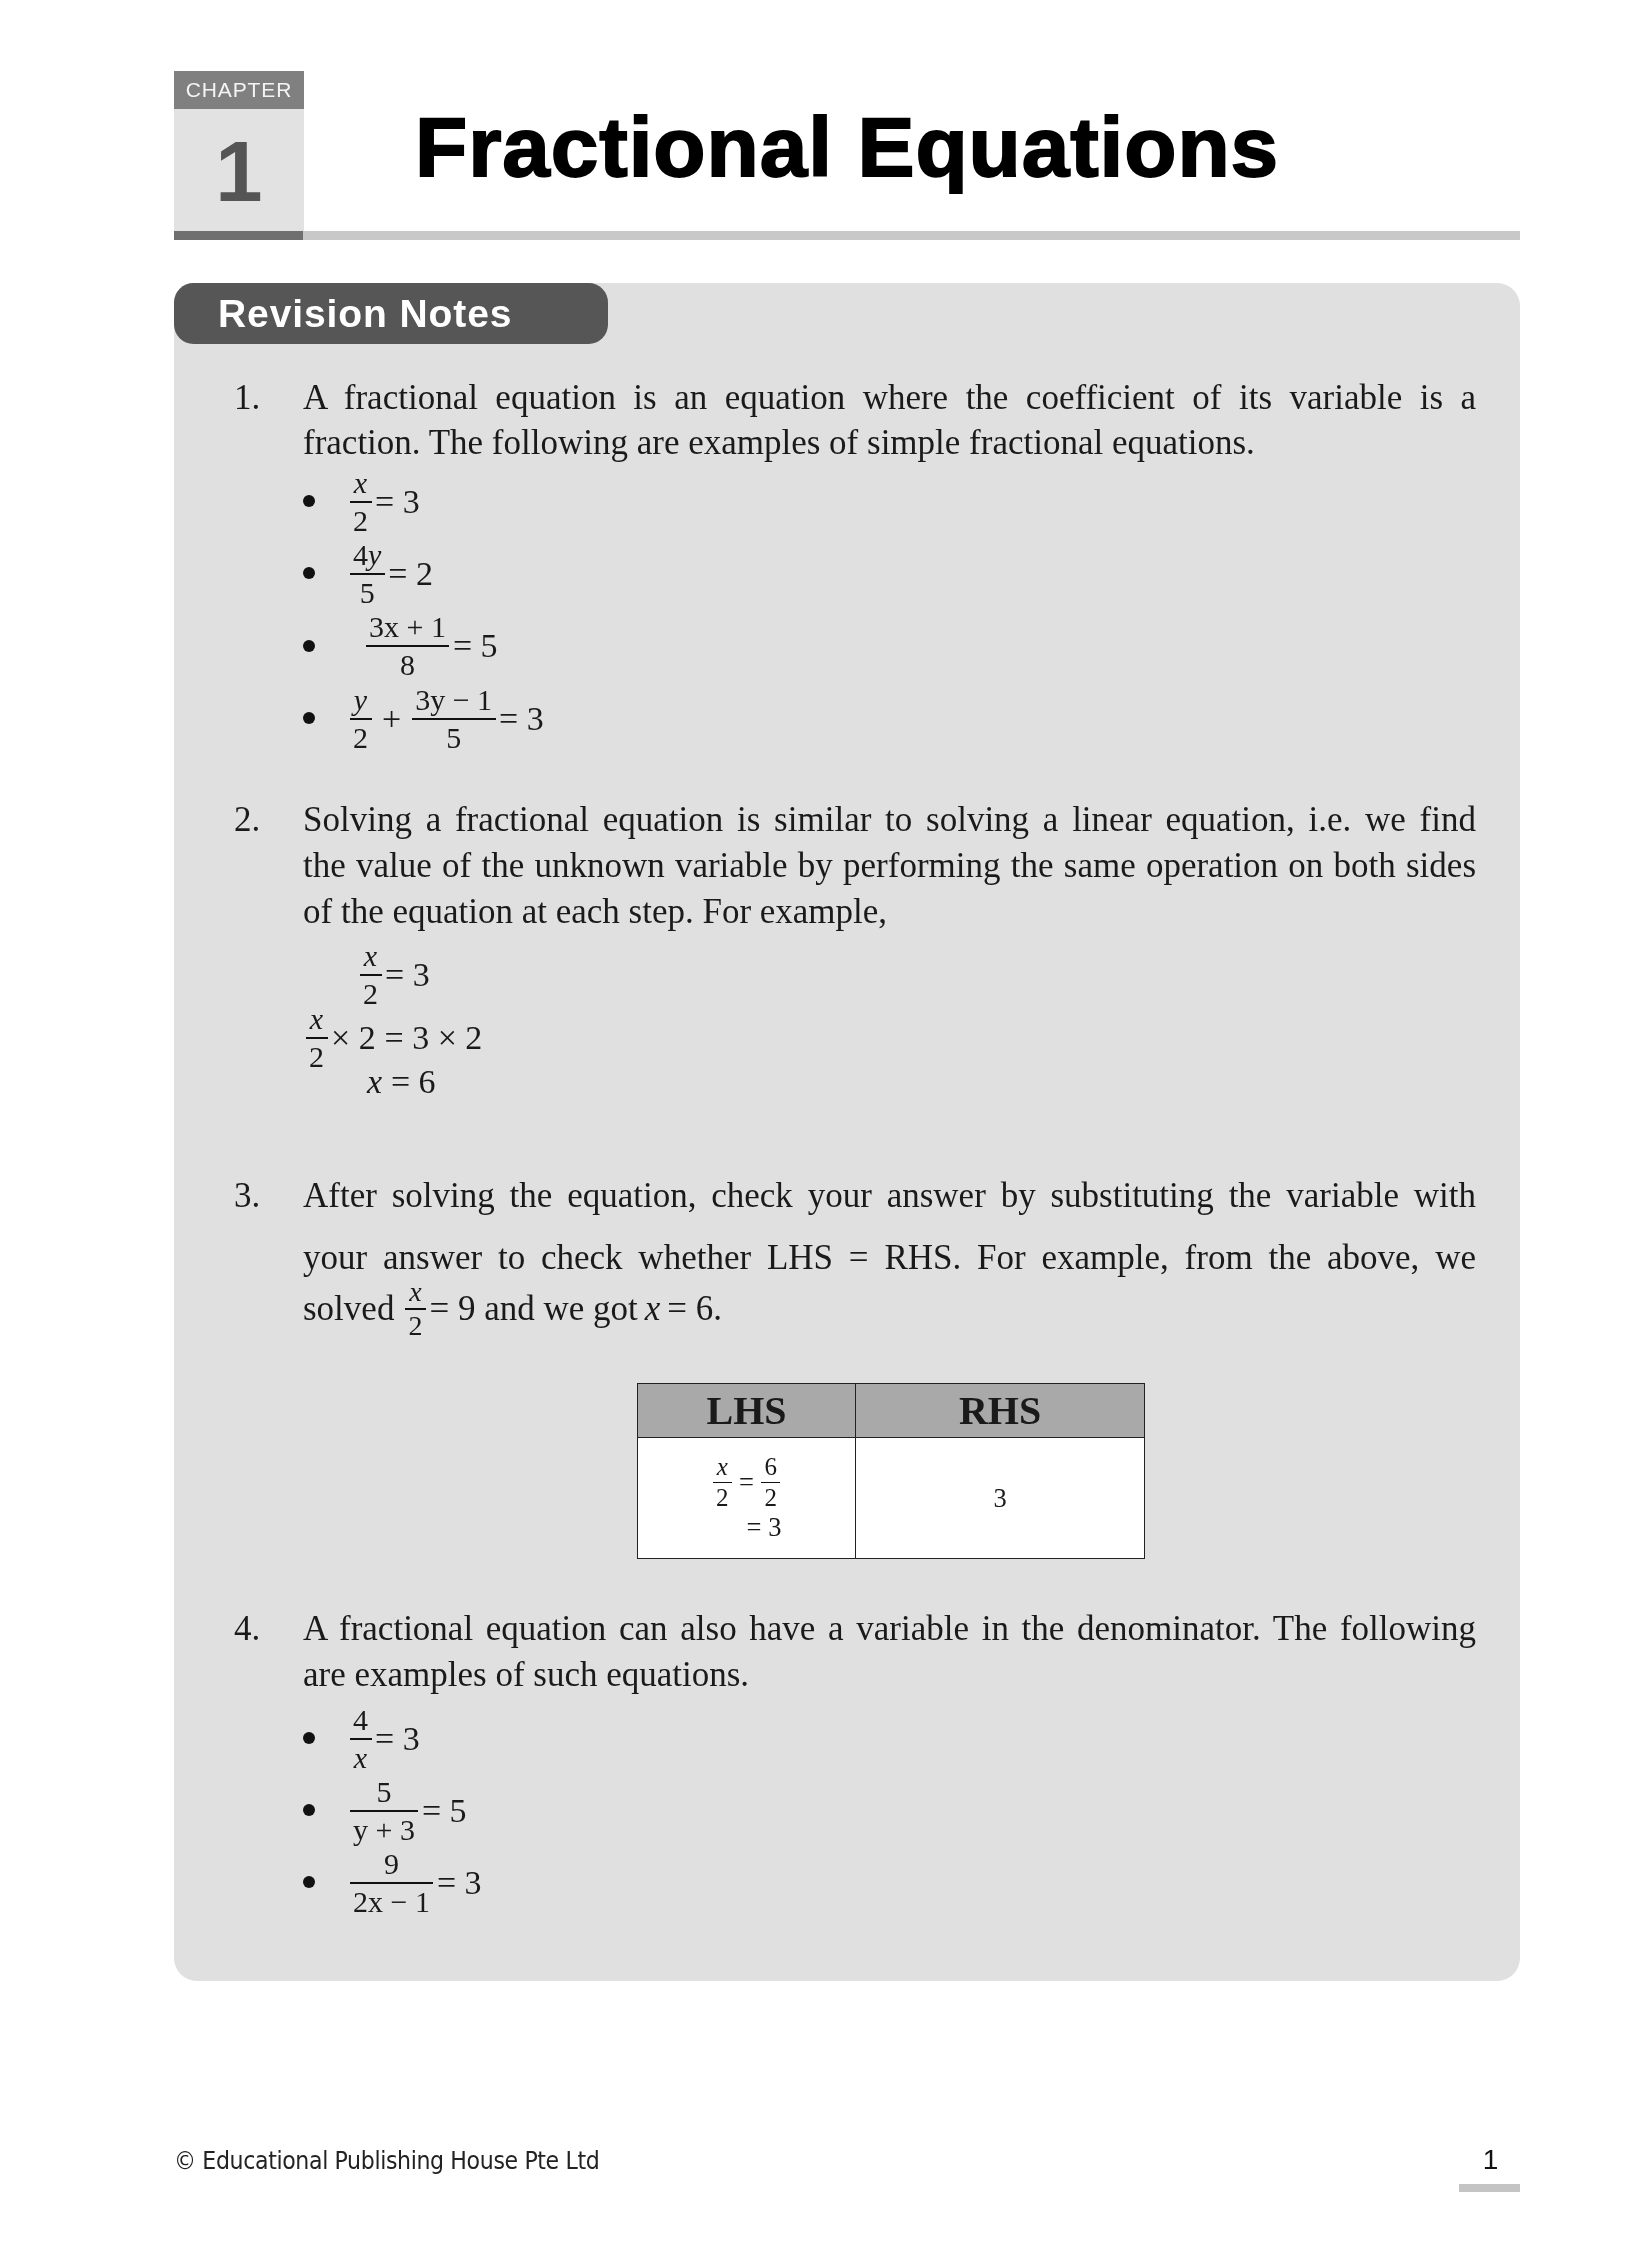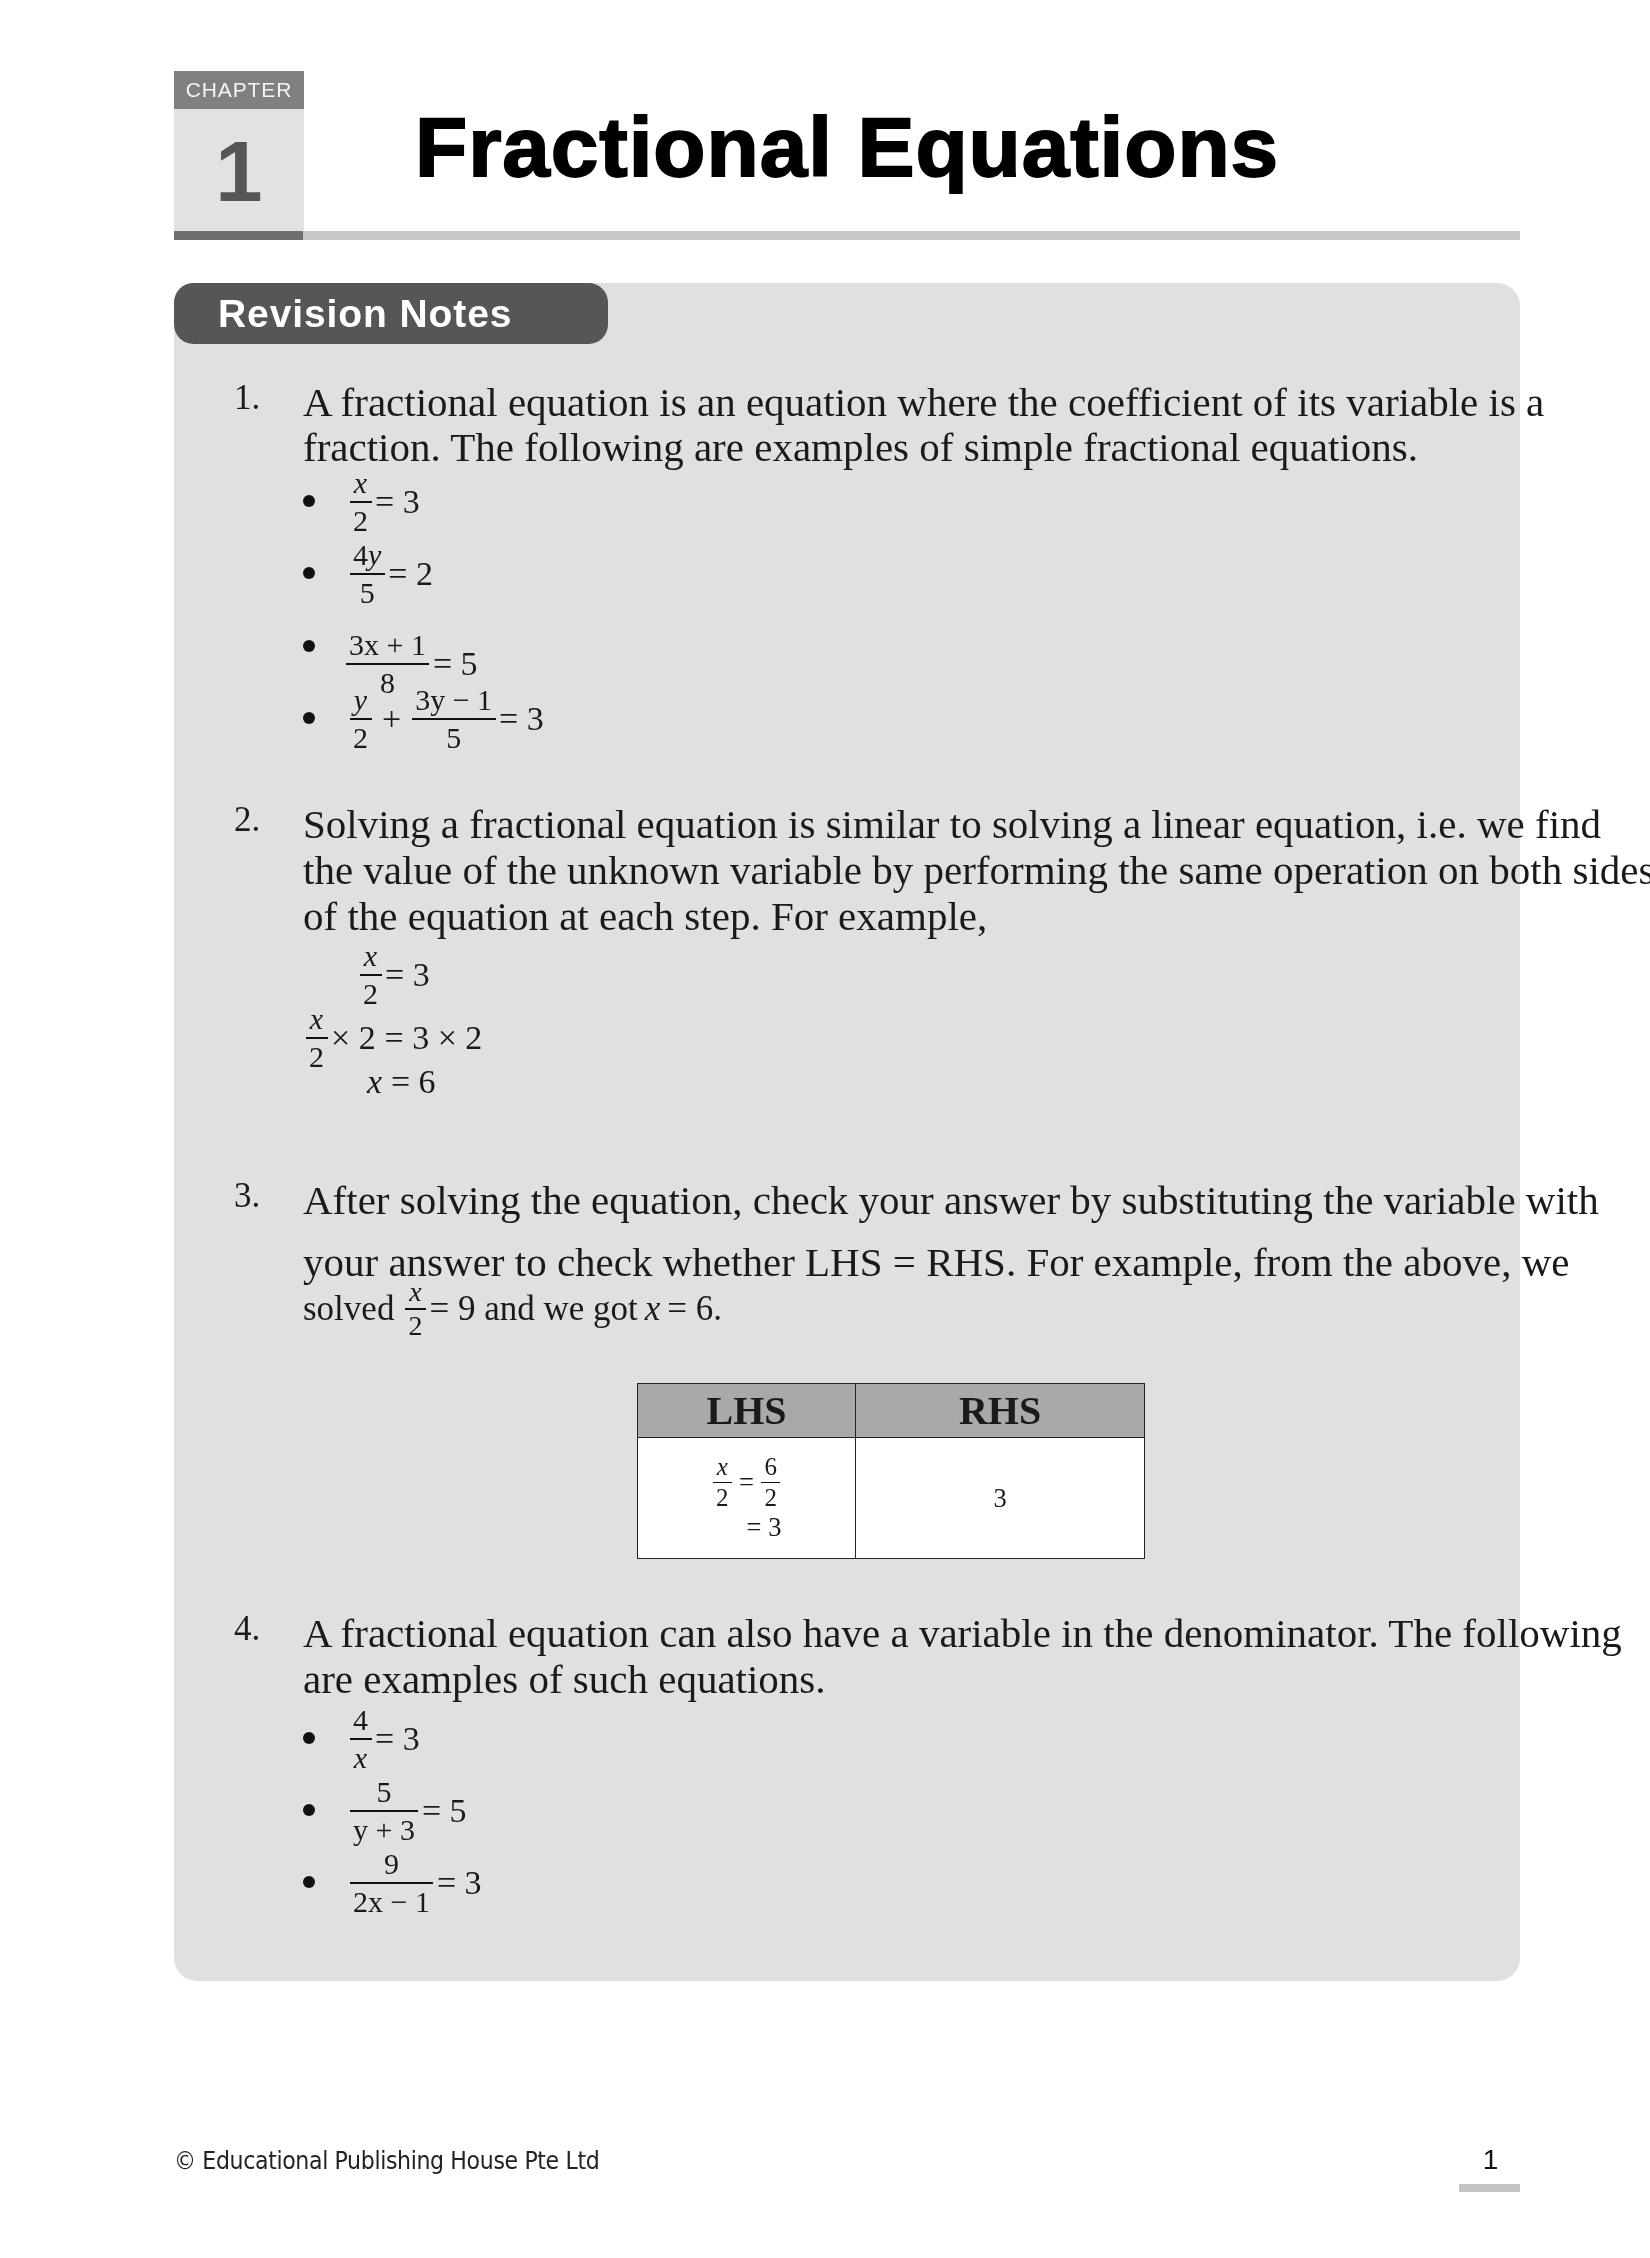--- a/index.html
+++ b/index.html
@@ -27,21 +27,21 @@
 
   
   .panel { left: 174px; top: 283px; width: 1346px; height: 1698px; background: #e0e0e0;
     border-radius: 23px; }
   .tab { left: 174px; top: 283px; width: 434px; height: 61px; background: #565656;
     border-radius: 19.4px; color: #ffffff; font-family: "Liberation Sans", sans-serif;
     font-weight: bold; font-size: 39px; line-height: 61px; padding-left: 44px; box-sizing: border-box;
     letter-spacing: 0.9px; }
 
   .num { position: absolute; left: 234px; font-size: 35px; }
-  .line { position: absolute; font-size: 41px; white-space: nowrap; }
+  .line { position: absolute; font-size: 35px; white-space: nowrap; }
   .just { text-align: justify; text-align-last: justify; width: 1173px; left: 303px; }
 
   .bullet { position: absolute; left: 303px; width: 12.4px; height: 12.4px; border-radius: 50%; background: #111; }
 
   
   .eq { position: absolute; display: flex; align-items: center; font-size: 34px; white-space: nowrap; }
   .frac { display: inline-flex; flex-direction: column; align-items: center; margin: 0 3.5px; font-size: 30px; line-height: 34px; }
   .frac .n { padding: 0 3.5px; }
   .frac .bar { align-self: stretch; height: 1.8px; background: #111; margin: 0.9px 0; }
   .frac .d { padding: 0 3.5px; }
@@ -95,21 +95,21 @@
 <div class="eq" style="left:346px; top:538px;">
   <span class="frac">
     <span class="n">4<i>y</i></span>
     <span class="bar"></span>
     <span class="d">5</span>
   </span>
   <span>= 2</span>
 </div>
 
 <div class="bullet" style="top:640px;"></div>
-<div class="eq" style="left:342px; top:610px;margin-top:18px;">
+<div class="eq" style="left:362px; top:610px;">
   <span class="frac">
     <span class="n">3x + 1</span>
     <span class="bar"></span>
     <span class="d">8</span>
   </span>
   <span>= 5</span>
 </div>
 
 <div class="bullet" style="top:712px;"></div>
 <div class="eq" style="left:346px; top:683px;">

